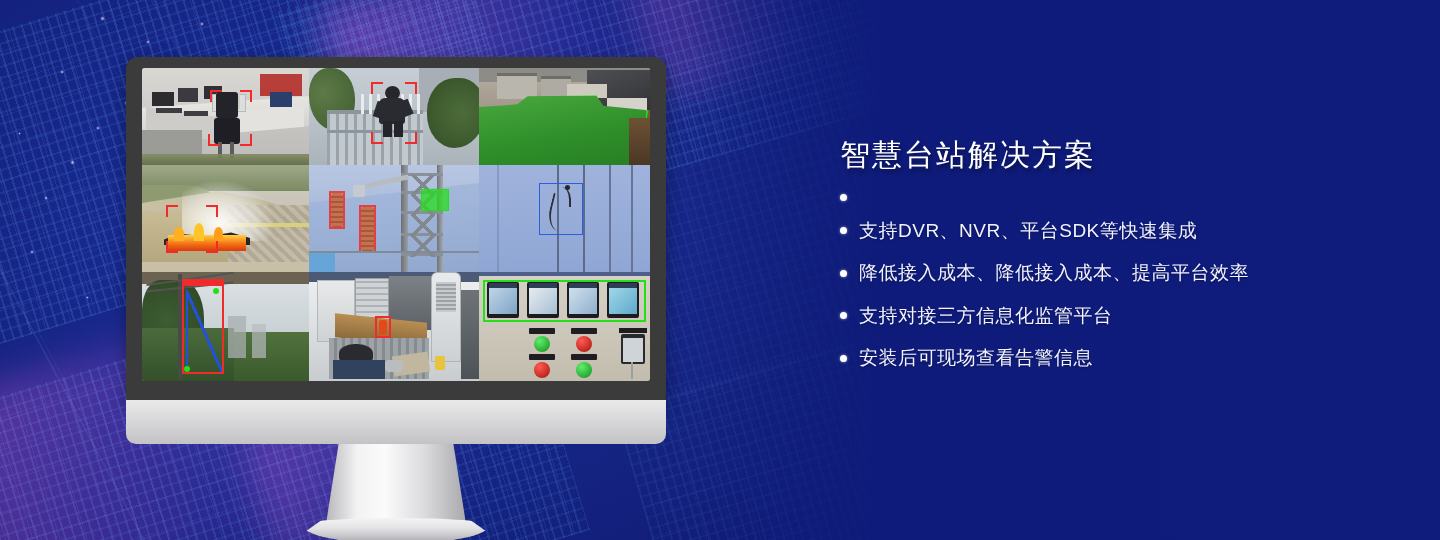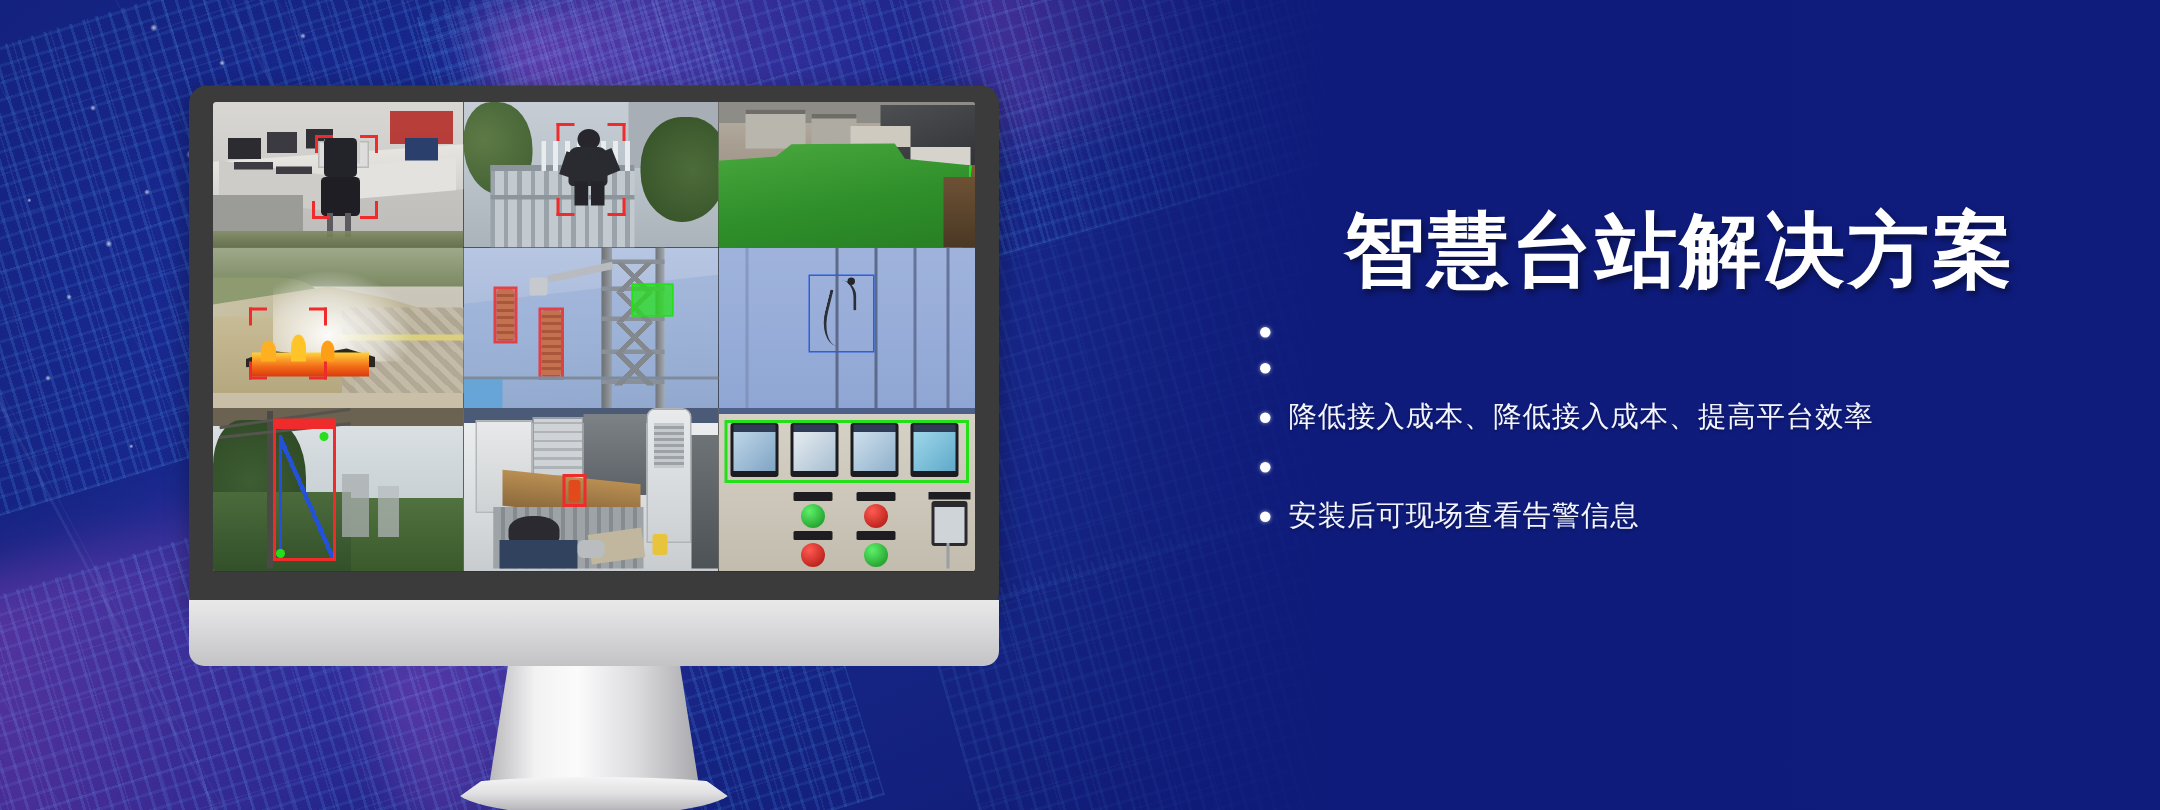--- a/index.html
+++ b/index.html
@@ -130,24 +130,23 @@
   .corner{ position:absolute; width:12px; height:12px; }
   .corner.tl{ border-left:2px solid #ef2b2b; border-top:2px solid #ef2b2b; }
   .corner.tr{ border-right:2px solid #ef2b2b; border-top:2px solid #ef2b2b; }
   .corner.bl{ border-left:2px solid #ef2b2b; border-bottom:2px solid #ef2b2b; }
   .corner.br{ border-right:2px solid #ef2b2b; border-bottom:2px solid #ef2b2b; }
   .tag{ position:absolute; background:#ef2b2b; height:5px; }
 
   
   #copy{ position:absolute; left:840px; top:140px; width:560px; }
   .title{
-    color:#fff; font-size:54px; font-weight:bold; letter-spacing:2px; line-height:1;
+    color:#fff; font-size:30px; font-weight:normal; letter-spacing:2px; line-height:1;
     text-shadow:2px 3px 4px rgba(0,0,0,.45);
     white-space:nowrap;
-    text-align:center;
   }
   .bullets{ list-style:none; margin-top:24px; }
   .bullets li{
     display:flex; align-items:center; color:#f2f4ff; font-size:19px;
     margin-bottom:16.5px; letter-spacing:.5px; white-space:nowrap;
     text-shadow:0 1px 2px rgba(0,0,0,.35);
   }
   .dot{
     width:7px; height:7px; border-radius:50%; background:#ffffff;
     margin-right:12px; flex:0 0 auto;
@@ -404,27 +403,29 @@
   </div>
 
   <div id="copy">
     <h1 class="title">智慧台站解决方案</h1>
     <ul class="bullets">
       <li>
         <span class="dot"></span>
       </li>
       <li>
         <span class="dot"></span>
+        <span>支持DVR、NVR、平台SDK等快速集成</span>
       </li>
       <li>
         <span class="dot"></span>
         <span>降低接入成本、降低接入成本、提高平台效率</span>
       </li>
       <li>
         <span class="dot"></span>
+        <span>支持对接三方信息化监管平台</span>
       </li>
       <li>
         <span class="dot"></span>
         <span>安装后可现场查看告警信息</span>
       </li>
     </ul>
   </div>
 
 </div>
 

